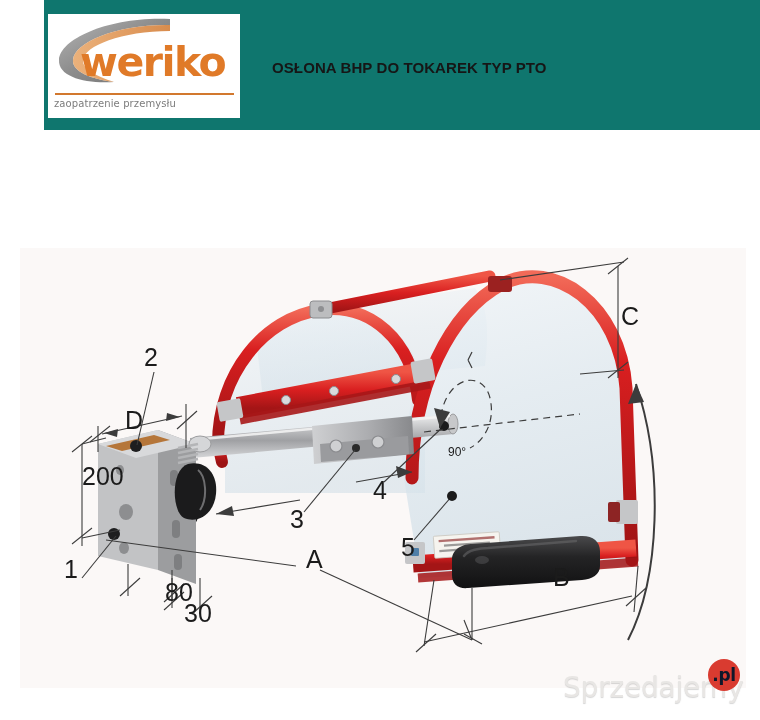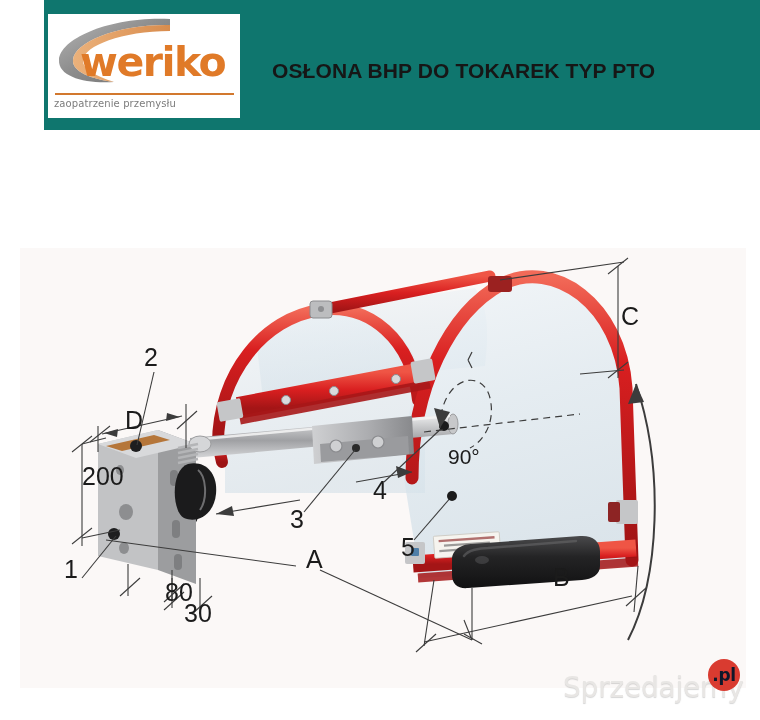--- a/index.html
+++ b/index.html
@@ -65,21 +65,21 @@
     color: #7c7c7c;
     letter-spacing: 0.1px;
     white-space: nowrap;
   }
 
   
   #doc-title {
     position: absolute;
     left: 228px; top: 59px;
     font-family: "Liberation Sans", sans-serif;
-    font-size: 21px;
+    font-size: 15px;
     font-weight: 700;
     color: #161616;
     letter-spacing: 0.1px;
     white-space: nowrap;
   }
 
   
   #diagram-panel {
     position: absolute;
     left: 20px; top: 248px;
@@ -97,21 +97,21 @@
   
   .dim-label, .callout-label {
     position: absolute;
     font-family: "Liberation Sans", sans-serif;
     color: #1b1b1b;
     white-space: nowrap;
     line-height: 1;
   }
   .dim-label   { font-size: 25px; }
   .callout-label { font-size: 25px; }
-  .angle-label { font-size: 21px; font-weight: 400; }
+  .angle-label { font-size: 12px; font-weight: 400; }
 
   
   #watermark {
     position: absolute;
     left: 563px; top: 668px;
     height: 40px;
     display: flex;
     align-items: center;
   }
   #watermark-text {

